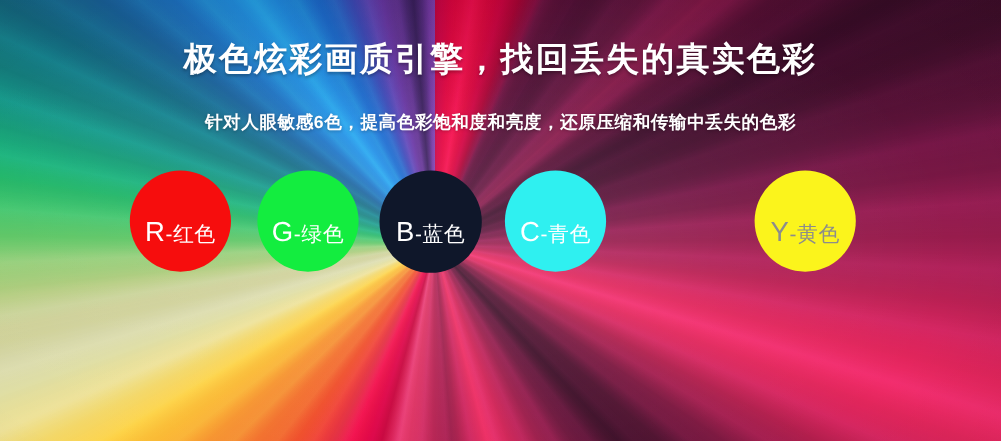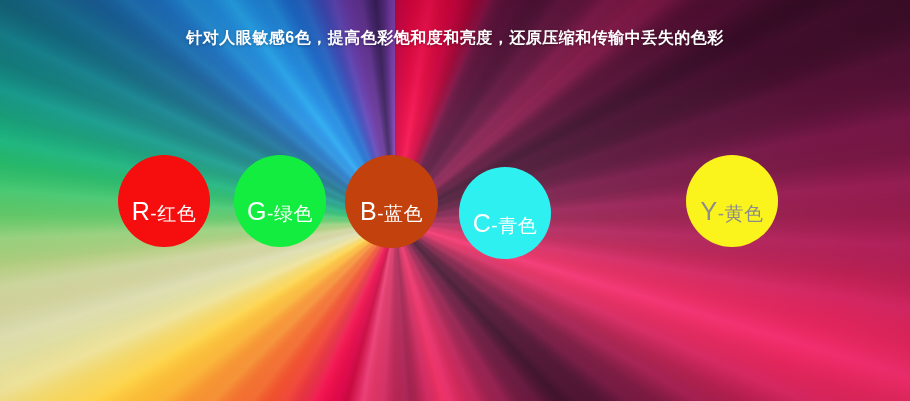--- a/index.html
+++ b/index.html
@@ -240,55 +240,56 @@
     margin-top: 20px;
   }
   .badge-text .ltr {
     font-size: 25px;
     font-weight: normal;
   }
 
   .badge-r { left: 118px; top: 0px;  width: 92px; height: 92px; }
   .badge-g { left: 234px; top: 0px;  width: 92px; height: 92px; }
   .badge-b { left: 345px; top: 0px;  width: 93px; height: 93px; }
-  .badge-c { left: 459px; top: 12px;  width: 92px; height: 92px; }
+  .badge-c { left: 459px; top: 0px;  width: 92px; height: 92px; }
   .badge-m { left: 567px; top: 0px;  width: 92px; height: 92px; }
   .badge-y { left: 686px; top: 0px;  width: 92px; height: 92px; }
 </style>
 </head>
 <body>
 
 <div class="banner">
 
   <div class="fan">
     <div class="fan-core"></div>
     <div class="fan-folds"></div>
     <div class="fan-vignette"></div>
     <div class="fan-topshade"></div>
   </div>
 
   <div class="copy">
+    <h1 class="headline">极色炫彩画质引擎，找回丢失的真实色彩</h1>
     <p class="subhead">针对人眼敏感6色，提高色彩饱和度和亮度，还原压缩和传输中丢失的色彩</p>
   </div>
 
   <div class="badges">
 
     <div class="badge badge-r" style="background: rgb(246, 13, 13); color: rgb(255, 255, 255);">
       <span class="badge-text">
         <span class="ltr">R</span><span>-红色</span>
       </span>
     </div>
 
     <div class="badge badge-g" style="background: rgb(19, 237, 63); color: rgb(255, 255, 255);">
       <span class="badge-text">
         <span class="ltr">G</span><span>-绿色</span>
       </span>
     </div>
 
-    <div class="badge badge-b" style="background: #c2410c; color: rgb(255, 255, 255);">
+    <div class="badge badge-b" style="background: #0f172a; color: rgb(255, 255, 255);">
       <span class="badge-text">
         <span class="ltr">B</span><span>-蓝色</span>
       </span>
     </div>
 
     <div class="badge badge-c" style="background: rgb(47, 240, 240); color: rgb(255, 255, 255);">
       <span class="badge-text">
         <span class="ltr">C</span><span>-青色</span>
       </span>
     </div>

